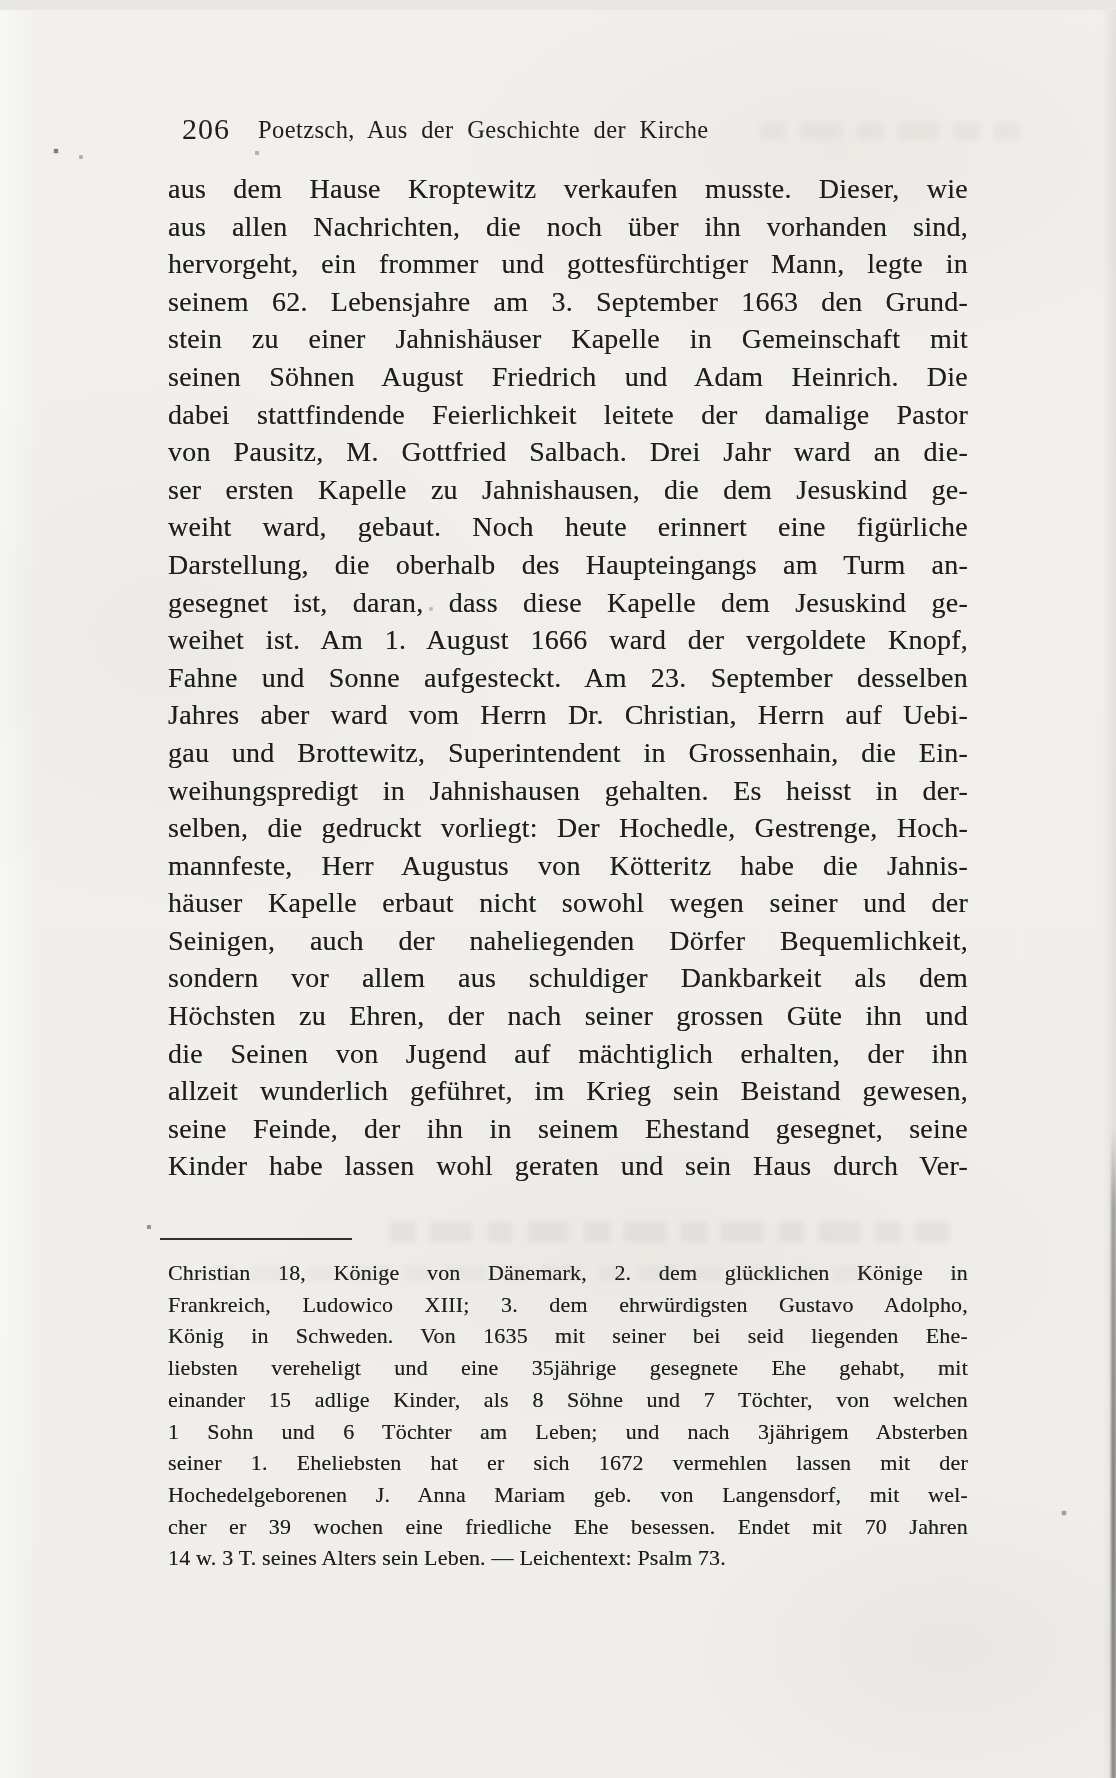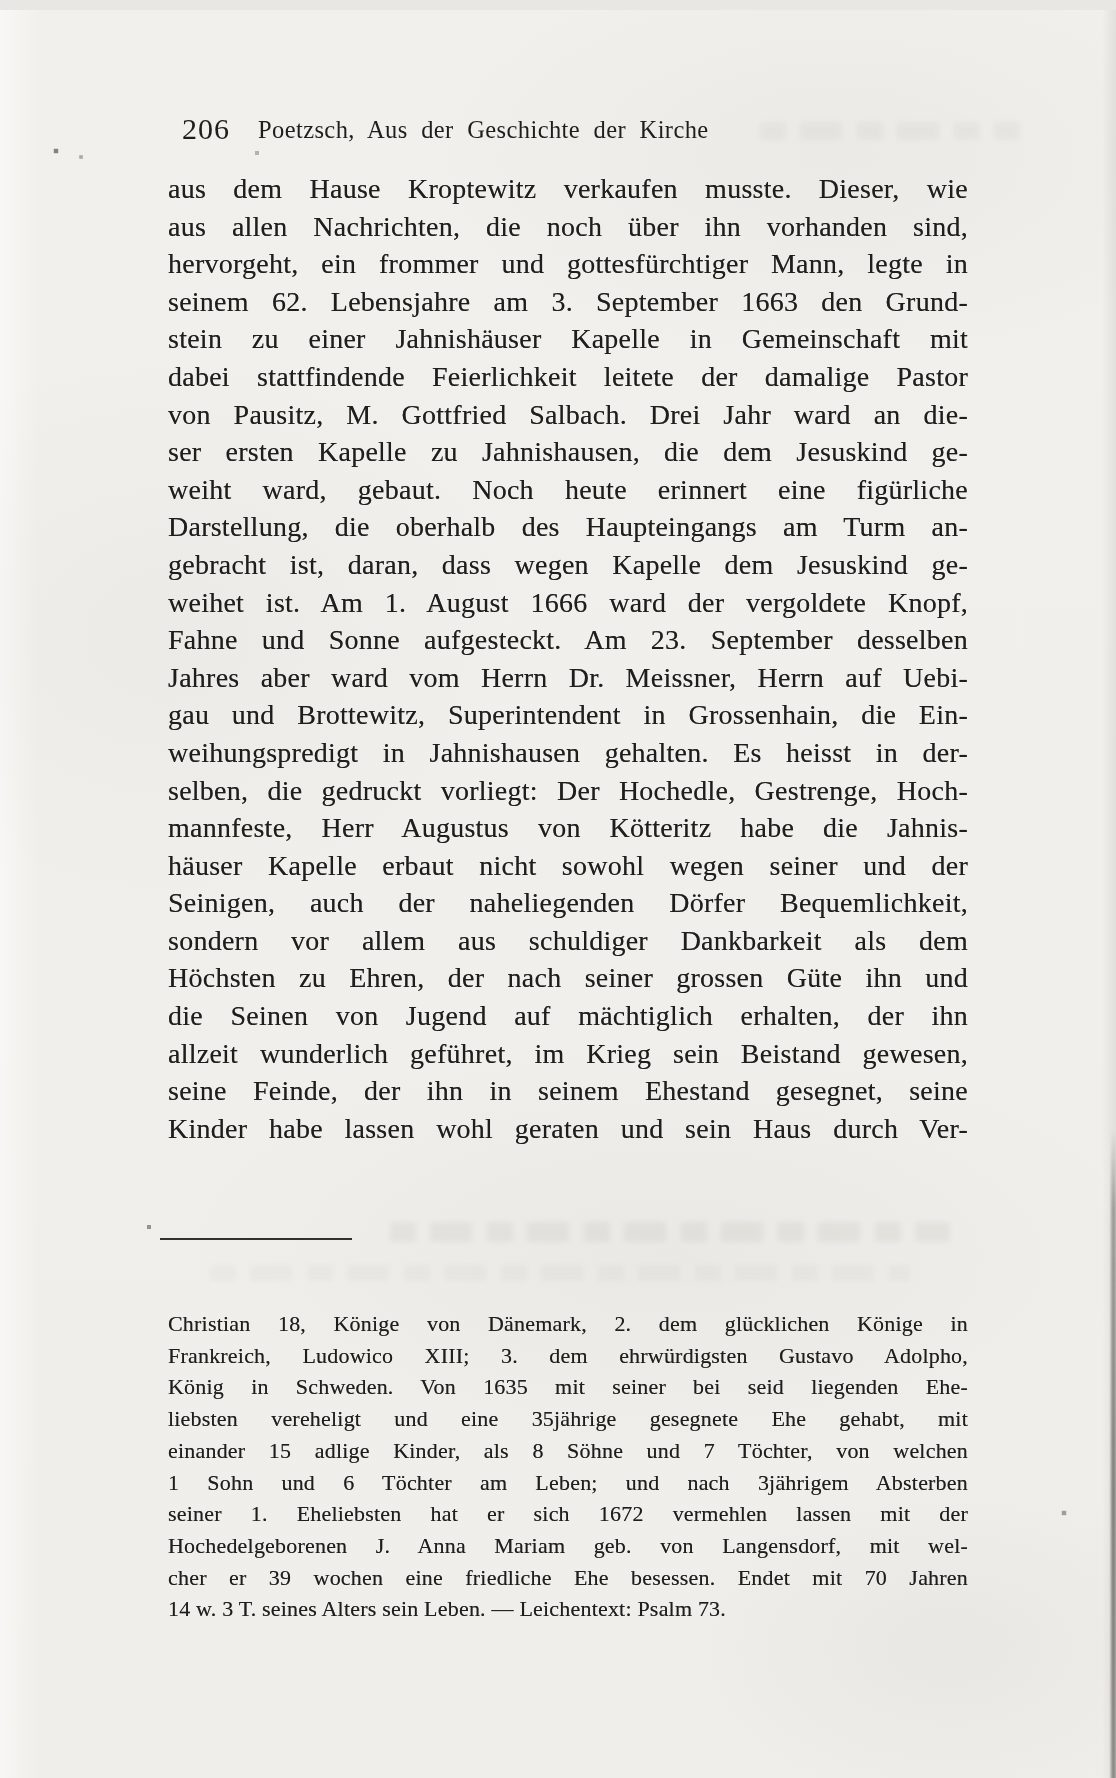--- a/index.html
+++ b/index.html
@@ -52,21 +52,21 @@
   }
 
   
   .footnote-rule {
     position: absolute; top: 1228px; left: 160px; width: 192px; height: 0;
     border-top: 2.5px solid #33312e;
   }
 
   
   .footnote-block {
-    position: absolute; top: 1298px; left: 168px; width: 800px;
+    position: absolute; top: 1247px; left: 168px; width: 800px;
     font-size: 22px; line-height: 31.7px;
     letter-spacing: 0.2px;
   }
   .footnote-block .line.last { text-align-last: left; }
 
   
   .ghost {
     position: absolute; pointer-events: none;
     opacity: 0.07; filter: blur(2.5px);
     background: repeating-linear-gradient(to right,
@@ -114,29 +114,30 @@
     <div class="page-number">206</div>
     <div class="running-title">Poetzsch, Aus der Geschichte der Kirche</div>
   </div>
 
   <div class="body-block">
     <div class="line">aus dem Hause Kroptewitz verkaufen musste. Dieser, wie</div>
     <div class="line">aus allen Nachrichten, die noch über ihn vorhanden sind,</div>
     <div class="line">hervorgeht, ein frommer und gottesfürchtiger Mann, legte in</div>
     <div class="line">seinem 62. Lebensjahre am 3. September 1663 den Grund-</div>
     <div class="line">stein zu einer Jahnishäuser Kapelle in Gemeinschaft mit</div>
+    <div class="line">seinen Söhnen August Friedrich und Adam Heinrich. Die</div>
     <div class="line">dabei stattfindende Feierlichkeit leitete der damalige Pastor</div>
     <div class="line">von Pausitz, M. Gottfried Salbach. Drei Jahr ward an die-</div>
     <div class="line">ser ersten Kapelle zu Jahnishausen, die dem Jesuskind ge-</div>
     <div class="line">weiht ward, gebaut. Noch heute erinnert eine figürliche</div>
     <div class="line">Darstellung, die oberhalb des Haupteingangs am Turm an-</div>
-    <div class="line">gebracht ist, daran, dass wegen Kapelle dem Jesuskind ge-</div>
+    <div class="line">gesegnet ist, daran, dass diese Kapelle dem Jesuskind ge-</div>
     <div class="line">weihet ist. Am 1. August 1666 ward der vergoldete Knopf,</div>
     <div class="line">Fahne und Sonne aufgesteckt. Am 23. September desselben</div>
-    <div class="line">Jahres aber ward vom Herrn Dr. Meissner, Herrn auf Uebi-</div>
+    <div class="line">Jahres aber ward vom Herrn Dr. Christian, Herrn auf Uebi-</div>
     <div class="line">gau und Brottewitz, Superintendent in Grossenhain, die Ein-</div>
     <div class="line">weihungspredigt in Jahnishausen gehalten. Es heisst in der-</div>
     <div class="line">selben, die gedruckt vorliegt: Der Hochedle, Gestrenge, Hoch-</div>
     <div class="line">mannfeste, Herr Augustus von Kötteritz habe die Jahnis-</div>
     <div class="line">häuser Kapelle erbaut nicht sowohl wegen seiner und der</div>
     <div class="line">Seinigen, auch der naheliegenden Dörfer Bequemlichkeit,</div>
     <div class="line">sondern vor allem aus schuldiger Dankbarkeit als dem</div>
     <div class="line">Höchsten zu Ehren, der nach seiner grossen Güte ihn und</div>
     <div class="line">die Seinen von Jugend auf mächtiglich erhalten, der ihn</div>
     <div class="line">allzeit wunderlich geführet, im Krieg sein Beistand gewesen,</div>

